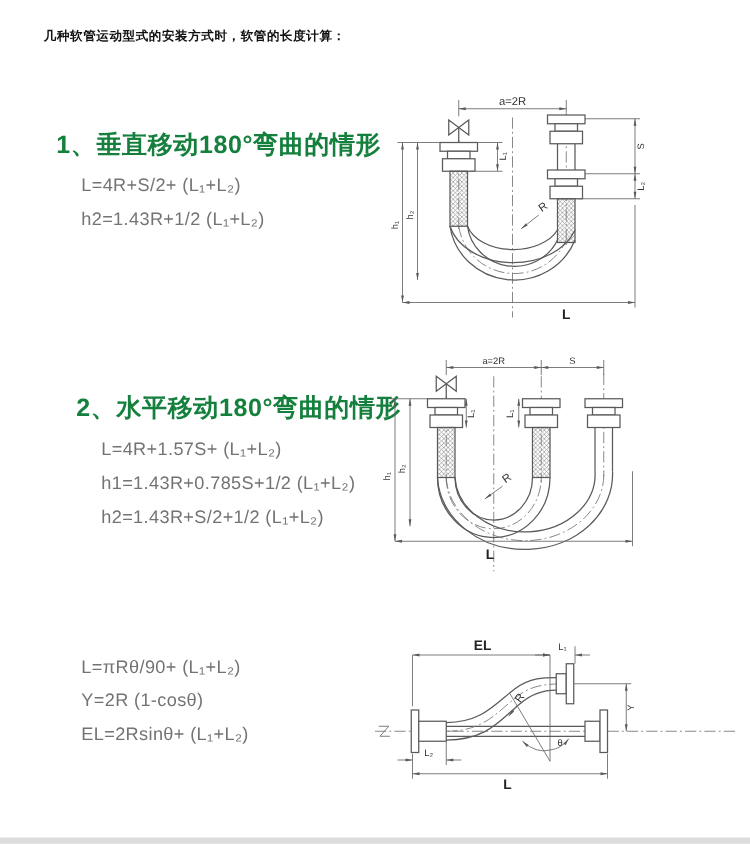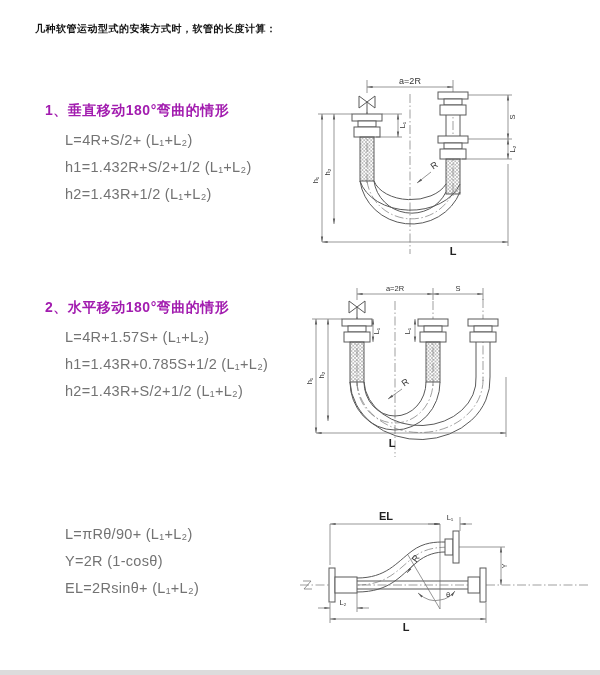--- a/index.html
+++ b/index.html
@@ -6,27 +6,27 @@
   body{
     width:600px;height:675px;position:relative;background:#ffffff;
     font-family:"Liberation Sans","DejaVu Sans",sans-serif;color:#1a1a1a;
     overflow:hidden;
   }
   .title{
     position:absolute;left:35px;top:22px;width:520px;
     font-size:10px;font-weight:700;letter-spacing:0.5px;color:#111;
   }
   .sec{position:absolute;left:45px;width:270px;}
-  .sec .heading{font-size:14px;font-weight:700;color:#a21caf;letter-spacing:0.5px;}
+  .sec .heading{font-size:20px;font-weight:700;color:#15803d;letter-spacing:0.5px;}
   .sec .formulas{margin:7px 0 0 20px;}
   .sec .formulas div{
     font-size:14.5px;line-height:27px;color:#737373;letter-spacing:0.3px;white-space:nowrap;
   }
   #sec1{top:102px;}
-  #sec2{top:299px;}
+  #sec2{top:313px;margin-left:16px;}
   #sec3{top:514px;}
   svg{position:absolute;overflow:visible;}
   #dia1{left:310px;top:72px;}
   #dia2{left:306px;top:281px;}
   #dia3{left:296px;top:497px;}
   .ln{stroke:#5a5a5a;stroke-width:1;fill:none;}
   .lnw{stroke:#5a5a5a;stroke-width:1;fill:#ffffff;}
   .thin{stroke:#6a6a6a;stroke-width:0.7;fill:none;}
   .cl{stroke:#777;stroke-width:0.7;fill:none;stroke-dasharray:9 2.5 1.5 2.5;}
   .dl{font-family:"Liberation Sans","DejaVu Sans",sans-serif;font-size:9px;fill:#333;}
@@ -36,21 +36,20 @@
 </style>
 </head>
 <body>
 
 <div class="title">几种软管运动型式的安装方式时，软管的长度计算：</div>
 
 <div class="sec" id="sec1">
   <div class="heading">1、垂直移动180°弯曲的情形</div>
   <div class="formulas">
     <div>L=4R+S/2+ (L₁+L₂)</div>
-    <div>h1=1.432R+S/2+1/2 (L₁+L₂)</div>
     <div>h2=1.43R+1/2 (L₁+L₂)</div>
   </div>
 </div>
 
 <div class="sec" id="sec2">
   <div class="heading">2、水平移动180°弯曲的情形</div>
   <div class="formulas">
     <div>L=4R+1.57S+ (L₁+L₂)</div>
     <div>h1=1.43R+0.785S+1/2 (L₁+L₂)</div>
     <div>h2=1.43R+S/2+1/2 (L₁+L₂)</div>

